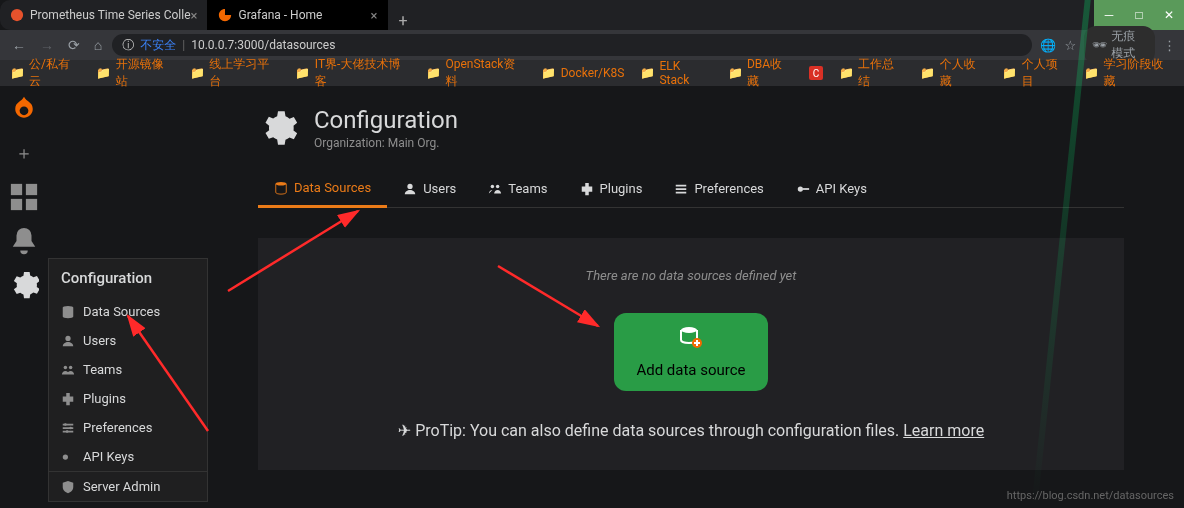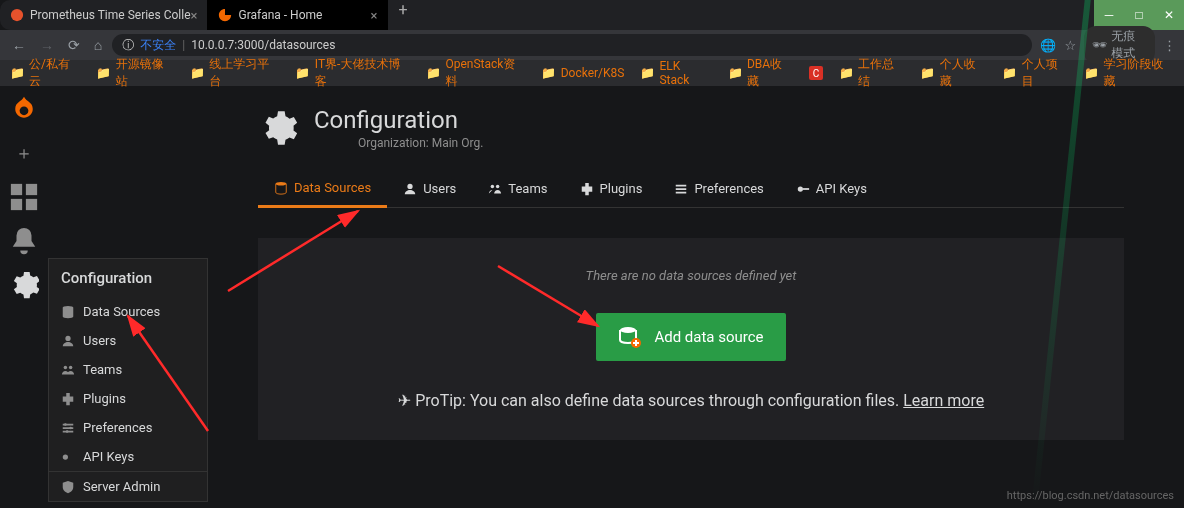--- a/index.html
+++ b/index.html
@@ -1,19 +1,19 @@
 <!DOCTYPE html>
 <html><head>
 <meta charset="utf-8">
 <style>
 * { margin:0; padding:0; box-sizing:border-box; font-family:-apple-system,BlinkMacSystemFont,"Segoe UI",Roboto,sans-serif; }
 body { width:1184px; height:508px; background:#161719; color:#d8d9da; overflow:hidden; position:relative; }
 
 
-.titlebar { height:30px; background:#202124; display:flex; align-items:flex-start;border-radius:10px; }
+.titlebar { height:30px; background:#202124; display:flex; align-items:flex-end;border-radius:10px; }
 .tab { height:30px; display:flex; align-items:center; padding:0 10px; font-size:12px; color:#ccc; border-right:1px solid #000; position:relative; min-width:180px; }
 .tab.active { background:#000000; }
 .tab .favicon { width:14px; height:14px; margin-right:6px; }
 .tab .close { margin-left:auto; color:#888; font-size:13px; }
 .newtab { color:#aaa; padding:0 10px; font-size:16px; }
 .winctrl { margin-left:auto; display:flex; }
 .winctrl div { width:30px; height:30px; display:flex; align-items:center; justify-content:center; background:#5a9a5a; color:#fff; font-size:12px; }
 
 
 .urlbar { height:30px; background:#35363a; display:flex; align-items:center; padding:0 8px; gap:6px; }
@@ -42,30 +42,30 @@
 .flyout .hdr { padding:10px 12px; font-weight:500; font-size:15px; color:#d8d9da; }
 .flyout .divider { height:1px; background:#333; }
 .flyout .item { padding:7px 12px; display:flex; align-items:center; gap:8px; color:#d8d9da; cursor:pointer; }
 .flyout .item svg { width:14px; height:14px; fill:#8e8e8e; }
 
 
 .content { flex:1; padding:20px 0 0 0; position:relative; }
 .pagehdr { display:flex; align-items:center; gap:16px; margin-left:210px; margin-bottom:20px; }
 .pagehdr .gear { width:40px; height:40px; color:#d8d9da; }
 .pagehdr h1 { font-size:24px; font-weight:400; }
-.pagehdr .sub { font-size:12px; color:#8e8e8e; margin-top:2px;margin-left:44px; }
+.pagehdr .sub { font-size:12px; color:#8e8e8e; margin-top:2px; }
 
 .tabs { display:flex; margin-left:210px; border-bottom:1px solid #333; margin-right:60px; }
 .tabs .tabitem { padding:10px 16px; font-size:13px; color:#d8d9da; display:flex; align-items:center; gap:6px; cursor:pointer; }
 .tabs .tabitem.active { border-bottom:3px solid #eb7b18; color:#eb7b18; margin-bottom:-1px; }
 .tabs .tabitem svg { width:14px; height:14px; fill:currentColor; }
 
 .body { margin:30px 60px 0 210px; background:#212124; padding:30px; text-align:center; }
 .body .empty { font-style:italic; color:#8e8e8e; font-size:13px; margin-bottom:30px; }
-.addbtn { display:inline-flex; align-items:center; gap:12px; background:#299c46; color:#ffffff; padding:12px 22px; font-size:15px; border:none; cursor:pointer; border-radius:2px; }
+.addbtn { display:inline-flex; align-items:center; gap:12px; background:#299c46; color:#000000; padding:12px 22px; font-size:15px; border:none; cursor:pointer; border-radius:12px;flex-direction:column; }
 .addbtn svg { width:24px; height:24px; }
 .protip { margin-top:30px; font-size:16px; color:#d8d9da; }
 .protip a { color:#d8d9da; text-decoration:underline; }
 
 
 .arrow { position:absolute; pointer-events:none; }
 .watermark { position:absolute; bottom:6px; right:10px; font-size:11px; color:#666; }
 .lightstreak { position:absolute; top:0; right:120px; width:6px; height:100%; background:linear-gradient(180deg, rgba(0,255,120,0.25), rgba(0,255,120,0)); transform:skewX(-6deg); pointer-events:none; }
 </style>
 </head>

